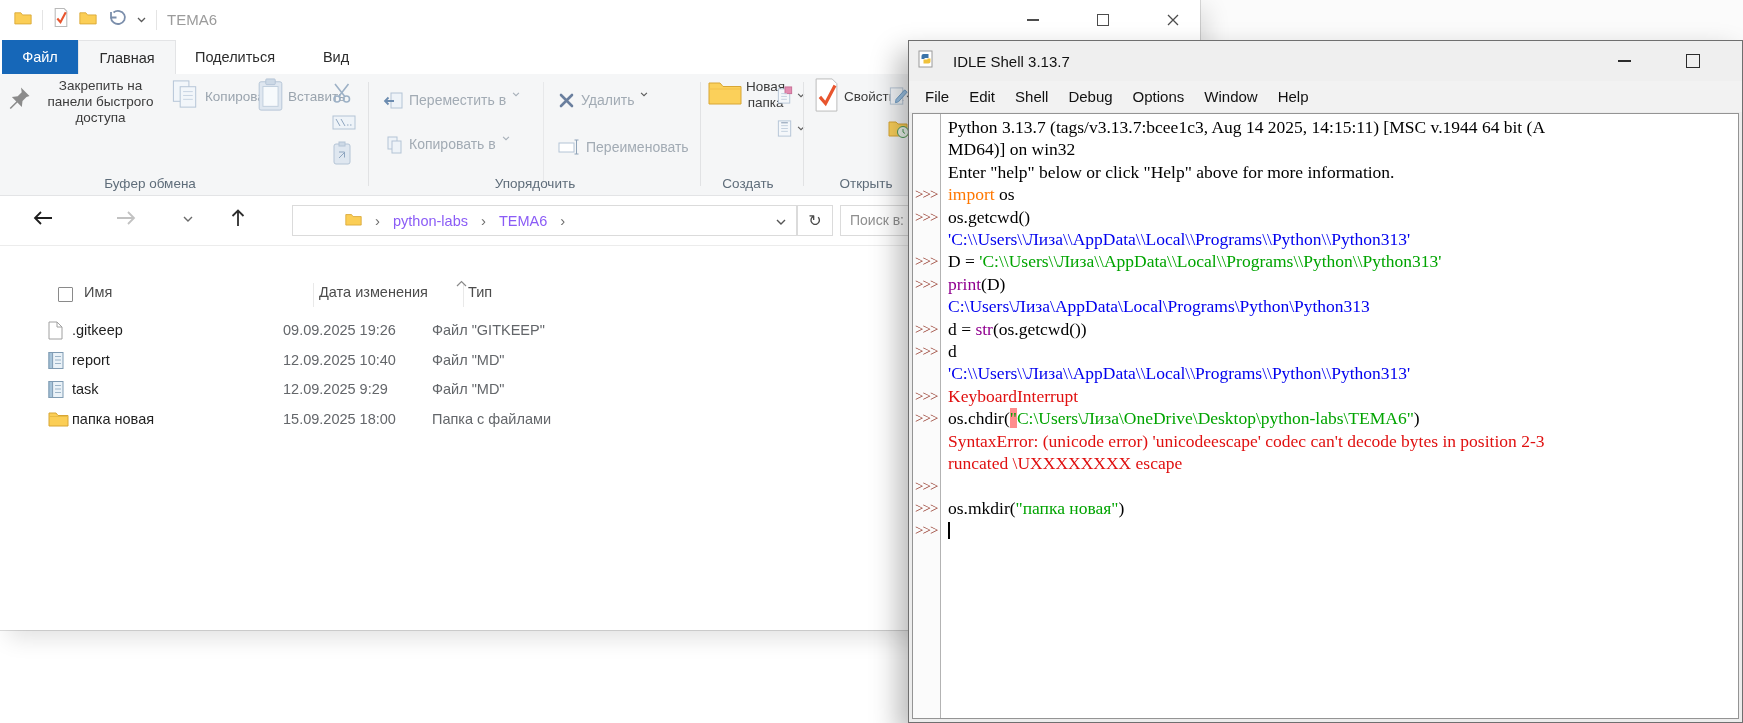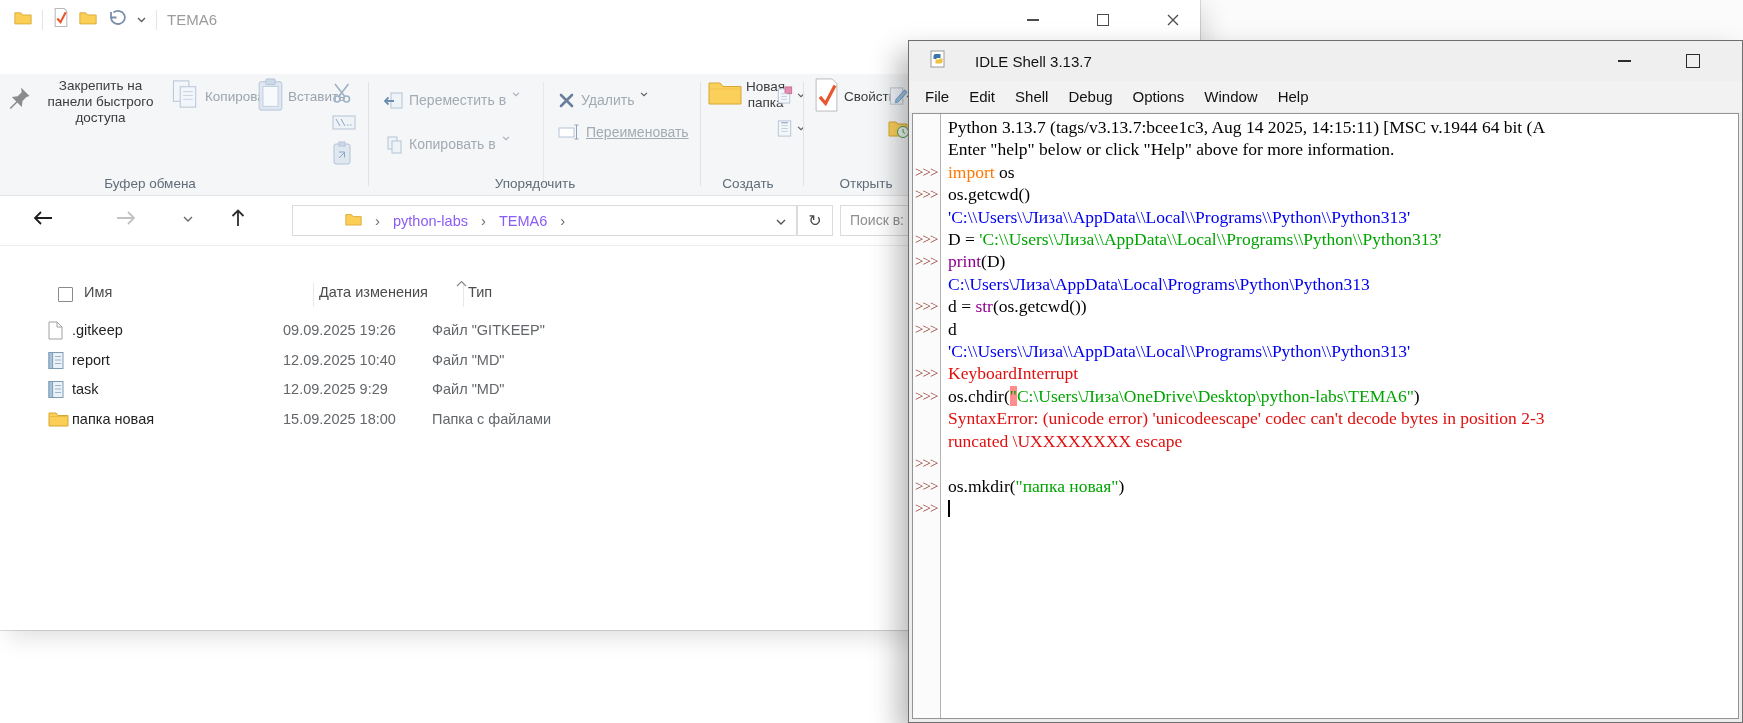--- a/index.html
+++ b/index.html
@@ -70,21 +70,21 @@
   .file-row{position:relative;height:29.5px;font-size:14.5px;}
   .file-row .fi{position:absolute;left:48px;top:5px;}
   .file-row .fn{position:absolute;left:72px;line-height:29.5px;color:#1f1f1f;}
   .file-row .fd{position:absolute;left:283px;line-height:29.5px;color:#63666a;}
   .file-row .ft{position:absolute;left:432px;line-height:29.5px;color:#63666a;}
 
   
   #idle{position:absolute;left:908px;top:40px;width:835px;height:683px;background:#ececec;z-index:3;
     border:1px solid #6f6f6f;box-sizing:border-box;box-shadow:-10px 12px 26px rgba(0,0,0,.28);}
   #idle-titlebar{position:absolute;left:0;top:0;width:100%;height:40px;background:#efefef;
-    display:flex;align-items:center;gap:28px;padding-left:20px;box-sizing:border-box;}
+    display:flex;align-items:center;gap:18px;padding-left:8px;box-sizing:border-box;}
   #idle-title{font-size:15px;color:#111;}
   .idle-ctl{position:absolute;top:9px;width:34px;height:22px;display:flex;align-items:center;justify-content:center;}
   #idle-min{left:698px;} #idle-max{left:767px;}
   .iglyph-min{width:13px;height:1.6px;background:#2b2b2b;}
   .iglyph-max{width:12px;height:12px;border:1.5px solid #2b2b2b;}
   #idle-menubar{position:absolute;left:0;top:40px;width:100%;height:31px;background:#f2f2f2;
     display:flex;align-items:center;padding-left:6px;box-sizing:border-box;}
   .menu-item{padding:0 10px;font-size:15px;color:#111;}
   #idle-text{position:absolute;left:3px;top:72px;right:3px;bottom:3px;background:#fff;
     border:1px solid #949494;overflow:hidden;padding-left:20px;}
@@ -155,20 +155,26 @@
       <div class="win-btn" id="ex-max">
           <span class="glyph-max"></span>
         </div>
       <div class="win-btn" id="ex-close">
         <svg width="12" height="12" viewBox="0 0 12 12">
             <path d="M1 1 L11 11 M11 1 L1 11" stroke="#4c4c4c" stroke-width="1.3"></path>
           </svg>
       </div>
     </div>
 
+    <div id="ex-tabs">
+      <div class="tab" id="tab-file">Файл</div>
+      <div class="tab" id="tab-home">Главная</div>
+      <div class="tab" id="tab-share">Поделиться</div>
+      <div class="tab" id="tab-view">Вид</div>
+    </div>
 
     <div id="ribbon">
       <div class="bigbtn" style="left:6px;width:160px;">
         <span>
           <svg width="26" height="30" viewBox="0 0 26 30">
               <path d="M15 2.5 l8.5 8.5 -3 1.1 -4 4 -.7 5.8 -4.4-4.4 -6.6 6.6 -1.1-1.1 6.6-6.6 -4.4-4.4 5.8-.7 4-4 z" fill="#8b8b8b"></path>
             </svg>
         </span>
         <span class="cap">Закрепить на панели быстрого доступа</span>
       </div>
@@ -252,21 +258,21 @@
               <path d="M3 3 L14 14 M14 3 L3 14" stroke="#6a7f9e" stroke-width="2.6" stroke-linecap="round"></path>
             </svg>
         </span>
         <span>Удалить</span>
         <span class="caret dark">
           <svg width="8" height="5" viewBox="0 0 9 6">
               <path d="M1 1 l3.5 3.5 L8 1" stroke="currentColor" fill="none" stroke-width="1.3"></path>
             </svg>
         </span>
       </div>
-      <div class="rowbtn" style="left:558px;top:50px;text-decoration:underline;">
+      <div class="rowbtn" style="left:558px;top:65px;">
         <span>
           <svg width="22" height="16" viewBox="0 0 22 16">
               <rect x="1" y="4" width="15" height="9" fill="#fff" stroke="#b4c4d6"></rect>
               <path d="M18.5 1 v14 M16.5 1 h4 M16.5 15 h4" stroke="#8fa3b8"></path>
             </svg>
         </span>
         <span>Переименовать</span>
       </div>
       <div class="rdiv" style="left:700px;"></div>
 
@@ -477,20 +483,24 @@
       </div>
     <div id="idle-text">
       <div id="gutter-bg"></div>
       <div id="shell-lines">
           <div class="shell-row">
             <div class="g"></div>
             <div class="t"><span class="sg-plain">Python 3.13.7 (tags/v3.13.7:bcee1c3, Aug 14 2025, 14:15:11) [MSC v.1944 64 bit (A</span></div>
           </div>
           <div class="shell-row">
             <div class="g"></div>
+            <div class="t"><span class="sg-plain">MD64)] on win32</span></div>
+          </div>
+          <div class="shell-row">
+            <div class="g"></div>
             <div class="t"><span class="sg-plain">Enter "help" below or click "Help" above for more information.</span></div>
           </div>
           <div class="shell-row">
             <div class="g">&gt;&gt;&gt;</div>
             <div class="t"><span class="sg-kw">import</span><span class="sg-plain"> os</span></div>
           </div>
           <div class="shell-row">
             <div class="g">&gt;&gt;&gt;</div>
             <div class="t"><span class="sg-plain">os.getcwd()</span></div>
           </div>

